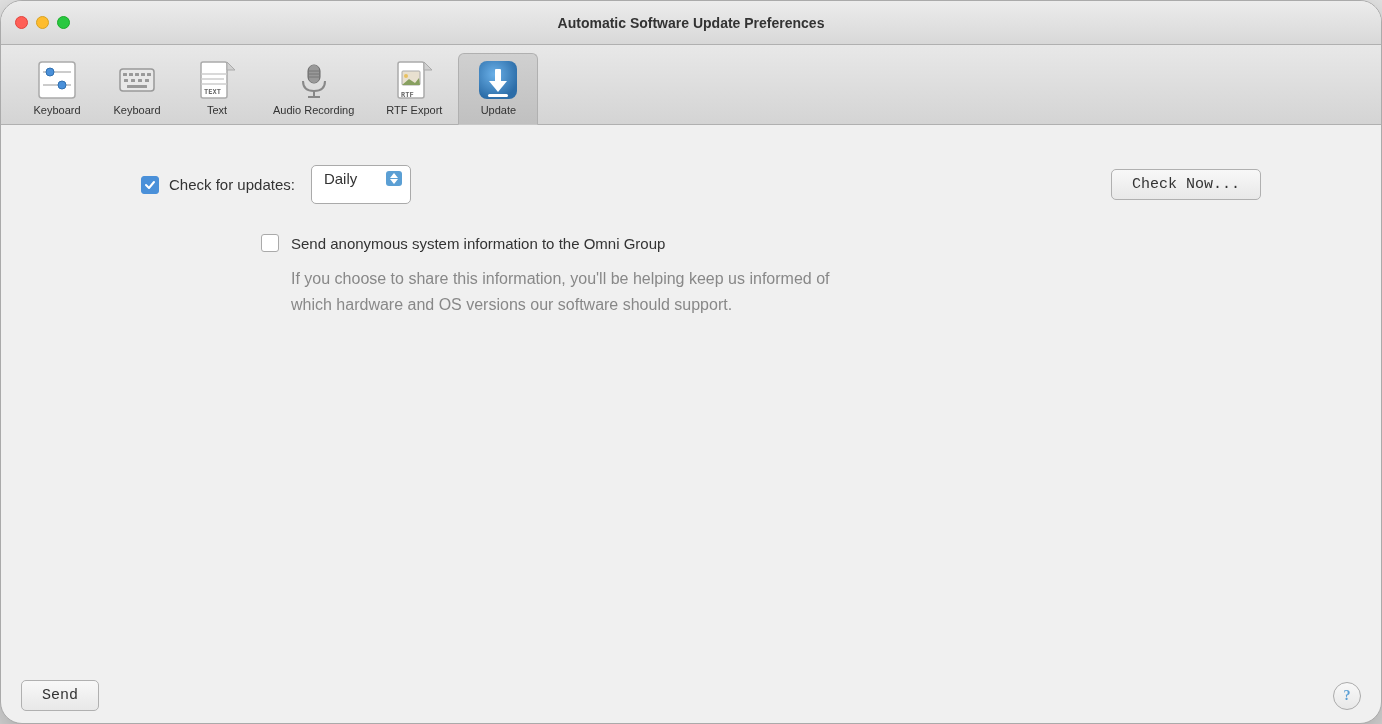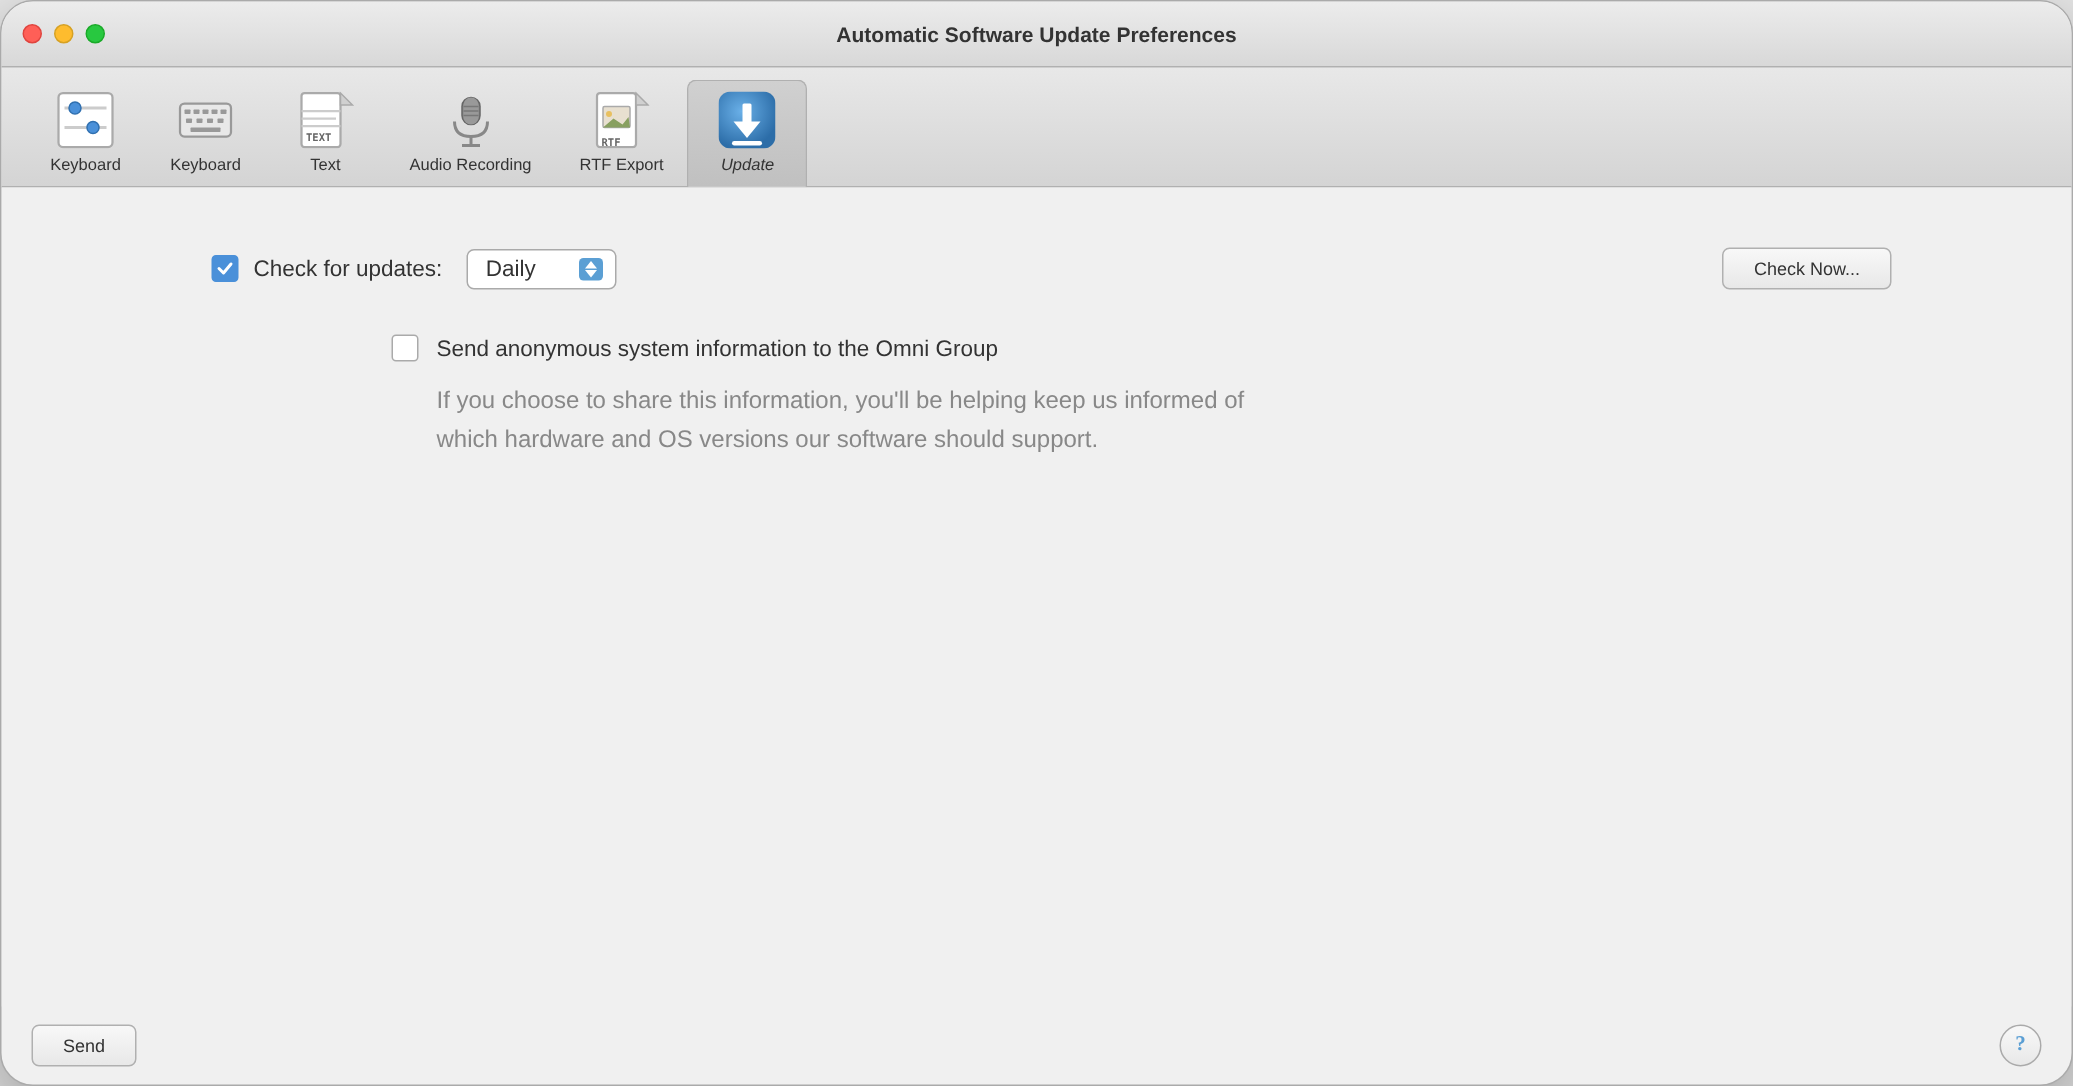--- a/index.html
+++ b/index.html
@@ -85,21 +85,20 @@
       background: transparent;
       border: none;
       outline: none;
     }
 
     .toolbar-item.active {
       background: linear-gradient(to bottom, #d0d0d0, #c0c0c0);
       border: 1px solid #b0b0b0;
       border-bottom: 1px solid #c8c8c8;
       margin-bottom: -1px;
-      font-style: italic;
     }
 
     .toolbar-item-icon {
       width: 40px;
       height: 40px;
       display: flex;
       align-items: center;
       justify-content: center;
     }
 
@@ -180,21 +179,21 @@
       color: #333;
     }
 
     
     .dropdown {
       display: flex;
       align-items: center;
       background: white;
       border: 1px solid #aaa;
       border-radius: 5px;
-      padding: 4px 8px 4px 12px;
+      padding: 4px 8px 16px 12px;
       font-size: 15px;
       cursor: pointer;
       gap: 6px;
       min-width: 100px;
     }
 
     .dropdown-text {
       flex: 1;
       font-size: 15px;
       color: #333;
@@ -225,24 +224,24 @@
       border-right: 4px solid transparent;
       border-top: 5px solid white;
     }
 
     
     .btn {
       background: linear-gradient(to bottom, #f8f8f8, #e8e8e8);
       border: 1px solid #b0b0b0;
       border-radius: 5px;
       padding: 6px 20px;
-      font-size: 12px;
-      cursor: pointer;
-      color: #333;
-      font-family: Liberation Sans, sans-serif;
+      font-size: 15px;
+      cursor: pointer;
+      color: #333;
+      font-family: Liberation Mono, monospace;
     }
 
     
     .anon-section {
       display: flex;
       flex-direction: column;
       gap: 14px;
       margin-left: 200px;
     }
 

